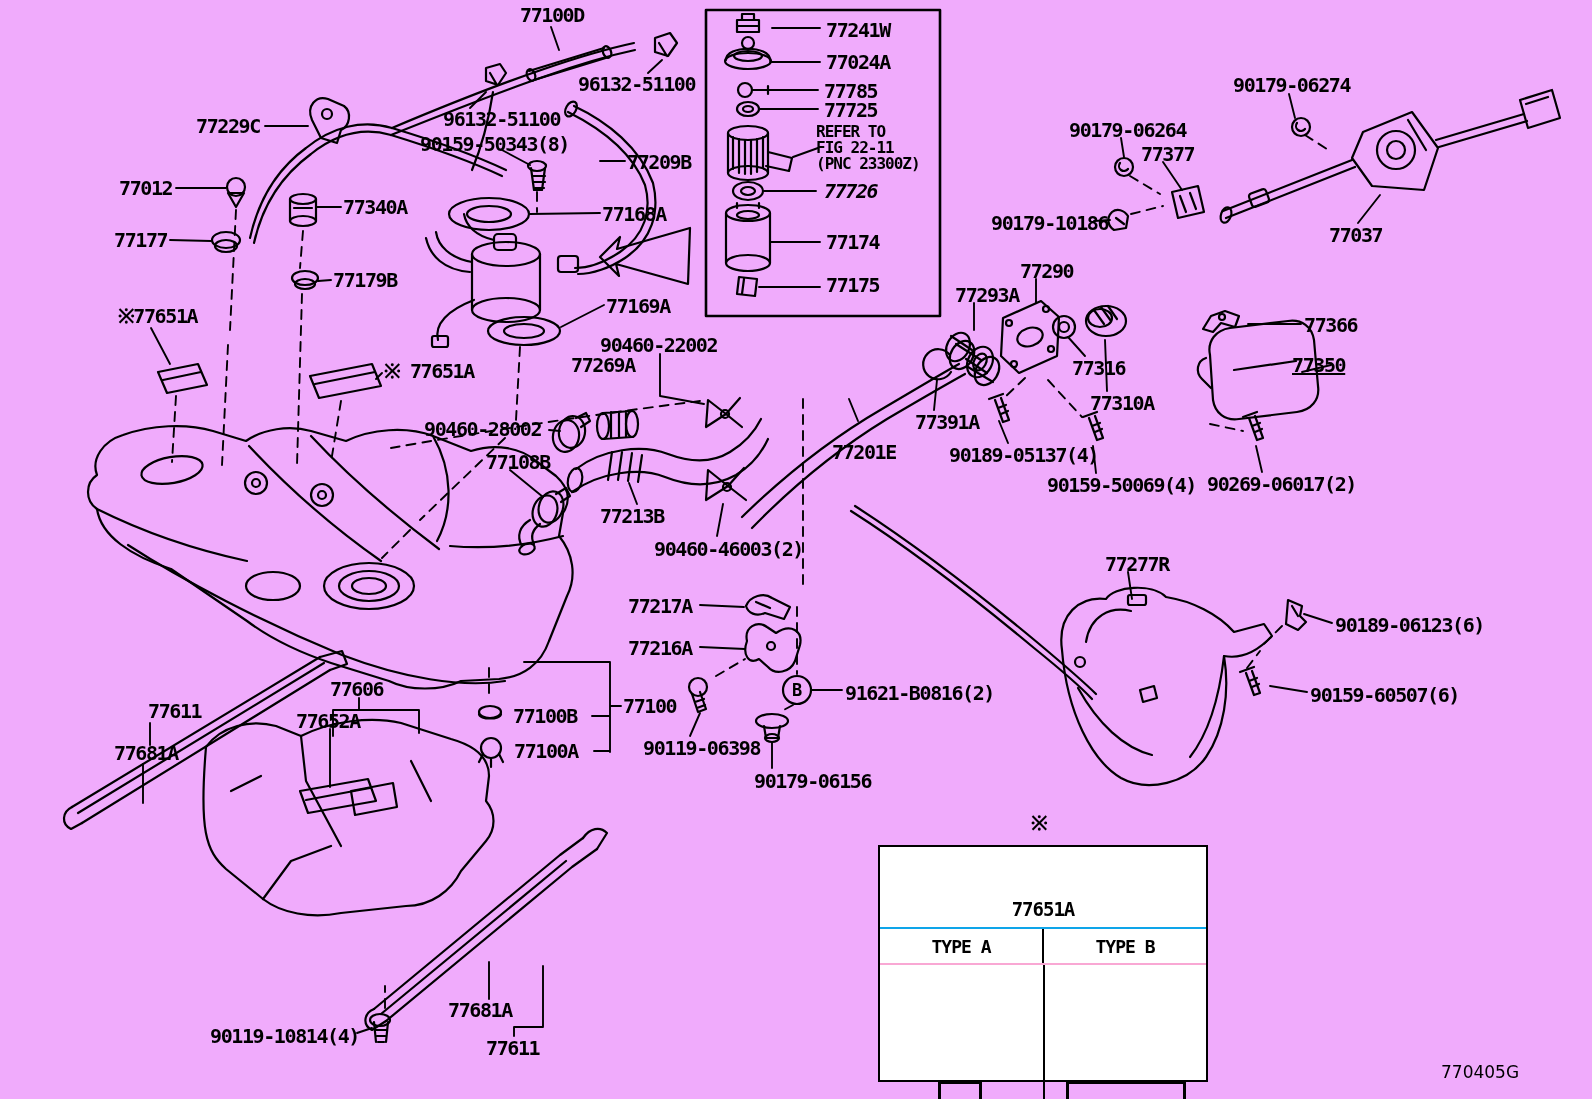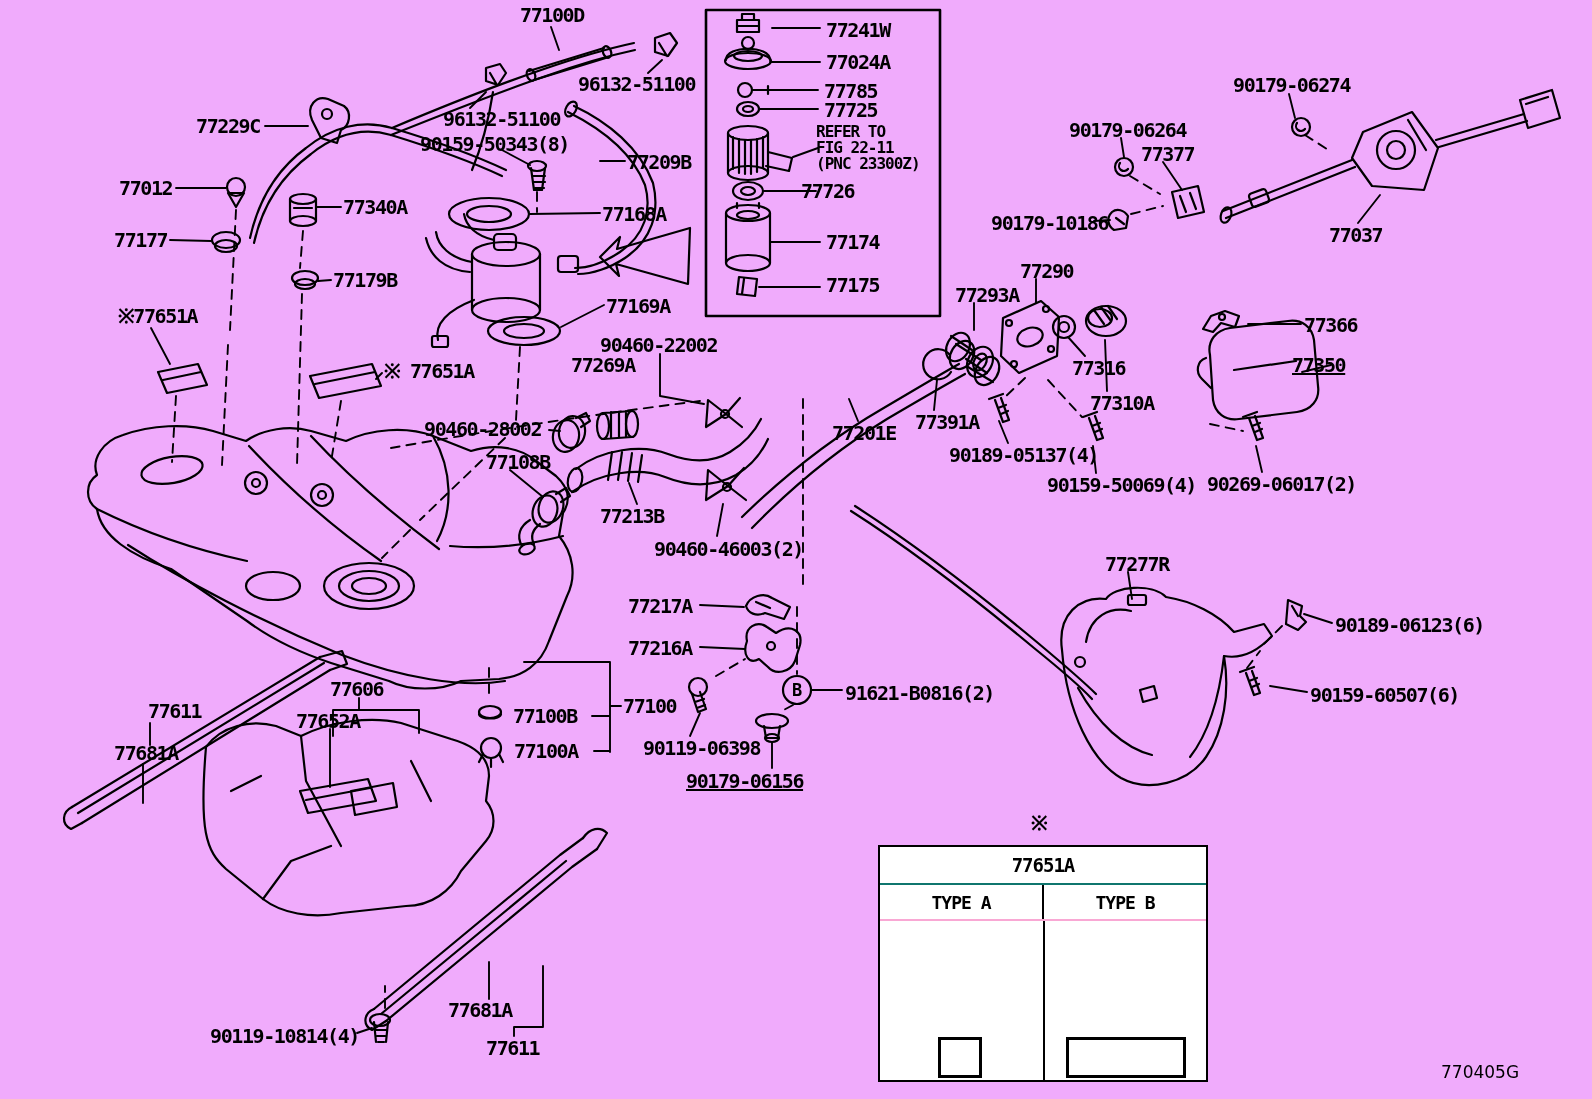--- a/index.html
+++ b/index.html
@@ -10,22 +10,22 @@
   .lbl{position:absolute;font:700 20px/1.02 "DejaVu Sans Mono",monospace;
        letter-spacing:-1.4px;color:#000;white-space:pre;}
   .note{position:absolute;left:816px;top:124px;font:700 16px/16px "DejaVu Sans Mono",monospace;
         letter-spacing:-1px;white-space:pre-line;color:#000;}
   .bsym{position:absolute;left:784px;top:680px;width:26px;text-align:center;
         font:700 17px/20px "DejaVu Sans Mono",monospace;color:#000;}
   .footer{position:absolute;left:1441px;top:1062px;font:400 17px "DejaVu Sans",sans-serif;
           letter-spacing:0;color:#000;}
   .ptable{position:absolute;left:878px;top:845px;width:330px;height:237px;
           border:2px solid #000;box-sizing:border-box;background:#fff;}
-  .ptable .hd{height:36px;border-bottom:2px solid #0f766e;display:flex;align-items:center;
-          justify-content:center;font:700 19px "DejaVu Sans Mono",monospace;letter-spacing:-1px;}
+  .ptable .hd{height:36px;border-bottom:2px solid #0ea5e9;display:flex;align-items:center;
+          justify-content:center;font:700 19px "DejaVu Sans Mono",monospace;letter-spacing:-1px;margin-top:44px;}
   .ptable .cols{height:34px;border-bottom:2px solid #f9a8d4;display:flex;}
   .ptable .cols div{flex:1;display:flex;align-items:center;justify-content:center;
           font:700 18px "DejaVu Sans Mono",monospace;letter-spacing:-1px;}
   .ptable .cols div:first-child{border-right:2px solid #000;}
   .ptable .bod{position:relative;height:161px;}
   .ptable .split{position:absolute;left:163px;top:0;width:0;height:161px;border-left:2px solid #000;}
   .padA{position:absolute;left:58px;top:116px;width:44px;height:41px;border:3px solid #000;box-sizing:border-box;}
   .padB{position:absolute;left:186px;top:116px;width:120px;height:41px;border:3px solid #000;box-sizing:border-box;}
 </style>
 </head>
@@ -355,26 +355,26 @@
       <div class="lbl" style="left: 118px; top: 306px;">※77651A</div>
       <div class="lbl" style="left: 384px; top: 361px;">※ 77651A</div>
       <div class="lbl" style="left: 602px; top: 204px;">77168A</div>
       <div class="lbl" style="left: 606px; top: 296px;">77169A</div>
       <div class="lbl" style="left: 600px; top: 335px;">90460-22002</div>
       <div class="lbl" style="left: 571px; top: 355px;">77269A</div>
       <div class="lbl" style="left: 424px; top: 419px;">90460-28002</div>
       <div class="lbl" style="left: 486px; top: 452px;">77108B</div>
       <div class="lbl" style="left: 600px; top: 506px;">77213B</div>
       <div class="lbl" style="left: 654px; top: 539px;">90460-46003(2)</div>
-      <div class="lbl" style="left: 832px; top: 423px;">77201E</div>
+      <div class="lbl" style="left: 832px; top: 442px;">77201E</div>
       <div class="lbl" style="left: 826px; top: 20px;">77241W</div>
       <div class="lbl" style="left: 826px; top: 52px;">77024A</div>
       <div class="lbl" style="left: 824px; top: 81px;">77785</div>
       <div class="lbl" style="left: 824px; top: 100px;">77725</div>
-      <div class="lbl" style="left: 801px; top: 181px;">77726</div>
+      <div class="lbl" style="left: 824px; top: 181px; font-style: italic;">77726</div>
       <div class="lbl" style="left: 826px; top: 232px;">77174</div>
       <div class="lbl" style="left: 826px; top: 275px;">77175</div>
       <div class="lbl" style="left: 1233px; top: 75px;">90179-06274</div>
       <div class="lbl" style="left: 1069px; top: 120px;">90179-06264</div>
       <div class="lbl" style="left: 1141px; top: 144px;">77377</div>
       <div class="lbl" style="left: 991px; top: 213px;">90179-10186</div>
       <div class="lbl" style="left: 1329px; top: 225px;">77037</div>
       <div class="lbl" style="left: 1020px; top: 261px;">77290</div>
       <div class="lbl" style="left: 955px; top: 285px;">77293A</div>
       <div class="lbl" style="left: 1072px; top: 358px;">77316</div>
@@ -387,21 +387,21 @@
       <div class="lbl" style="left: 1292px; top: 355px; text-decoration: underline;">77350</div>
       <div class="lbl" style="left: 1105px; top: 554px;">77277R</div>
       <div class="lbl" style="left: 1335px; top: 615px;">90189-06123(6)</div>
       <div class="lbl" style="left: 1310px; top: 685px;">90159-60507(6)</div>
       <div class="lbl" style="left: 628px; top: 596px;">77217A</div>
       <div class="lbl" style="left: 628px; top: 638px;">77216A</div>
       <div class="lbl" style="left: 623px; top: 696px;">77100</div>
       <div class="lbl" style="left: 513px; top: 706px;">77100B</div>
       <div class="lbl" style="left: 514px; top: 741px;">77100A</div>
       <div class="lbl" style="left: 643px; top: 738px;">90119-06398</div>
-      <div class="lbl" style="left: 686px; top: 771px; text-decoration: underline;">90179-06156</div>
+      <div class="lbl" style="left: 754px; top: 771px;">90179-06156</div>
       <div class="lbl" style="left: 845px; top: 683px;">91621-B0816(2)</div>
       <div class="lbl" style="left: 148px; top: 701px;">77611</div>
       <div class="lbl" style="left: 114px; top: 743px;">77681A</div>
       <div class="lbl" style="left: 296px; top: 711px;">77652A</div>
       <div class="lbl" style="left: 330px; top: 679px;">77606</div>
       <div class="lbl" style="left: 210px; top: 1026px;">90119-10814(4)</div>
       <div class="lbl" style="left: 448px; top: 1000px;">77681A</div>
       <div class="lbl" style="left: 486px; top: 1038px;">77611</div>
       <div class="lbl" style="left: 1031px; top: 813px;">※</div>
     </div>

